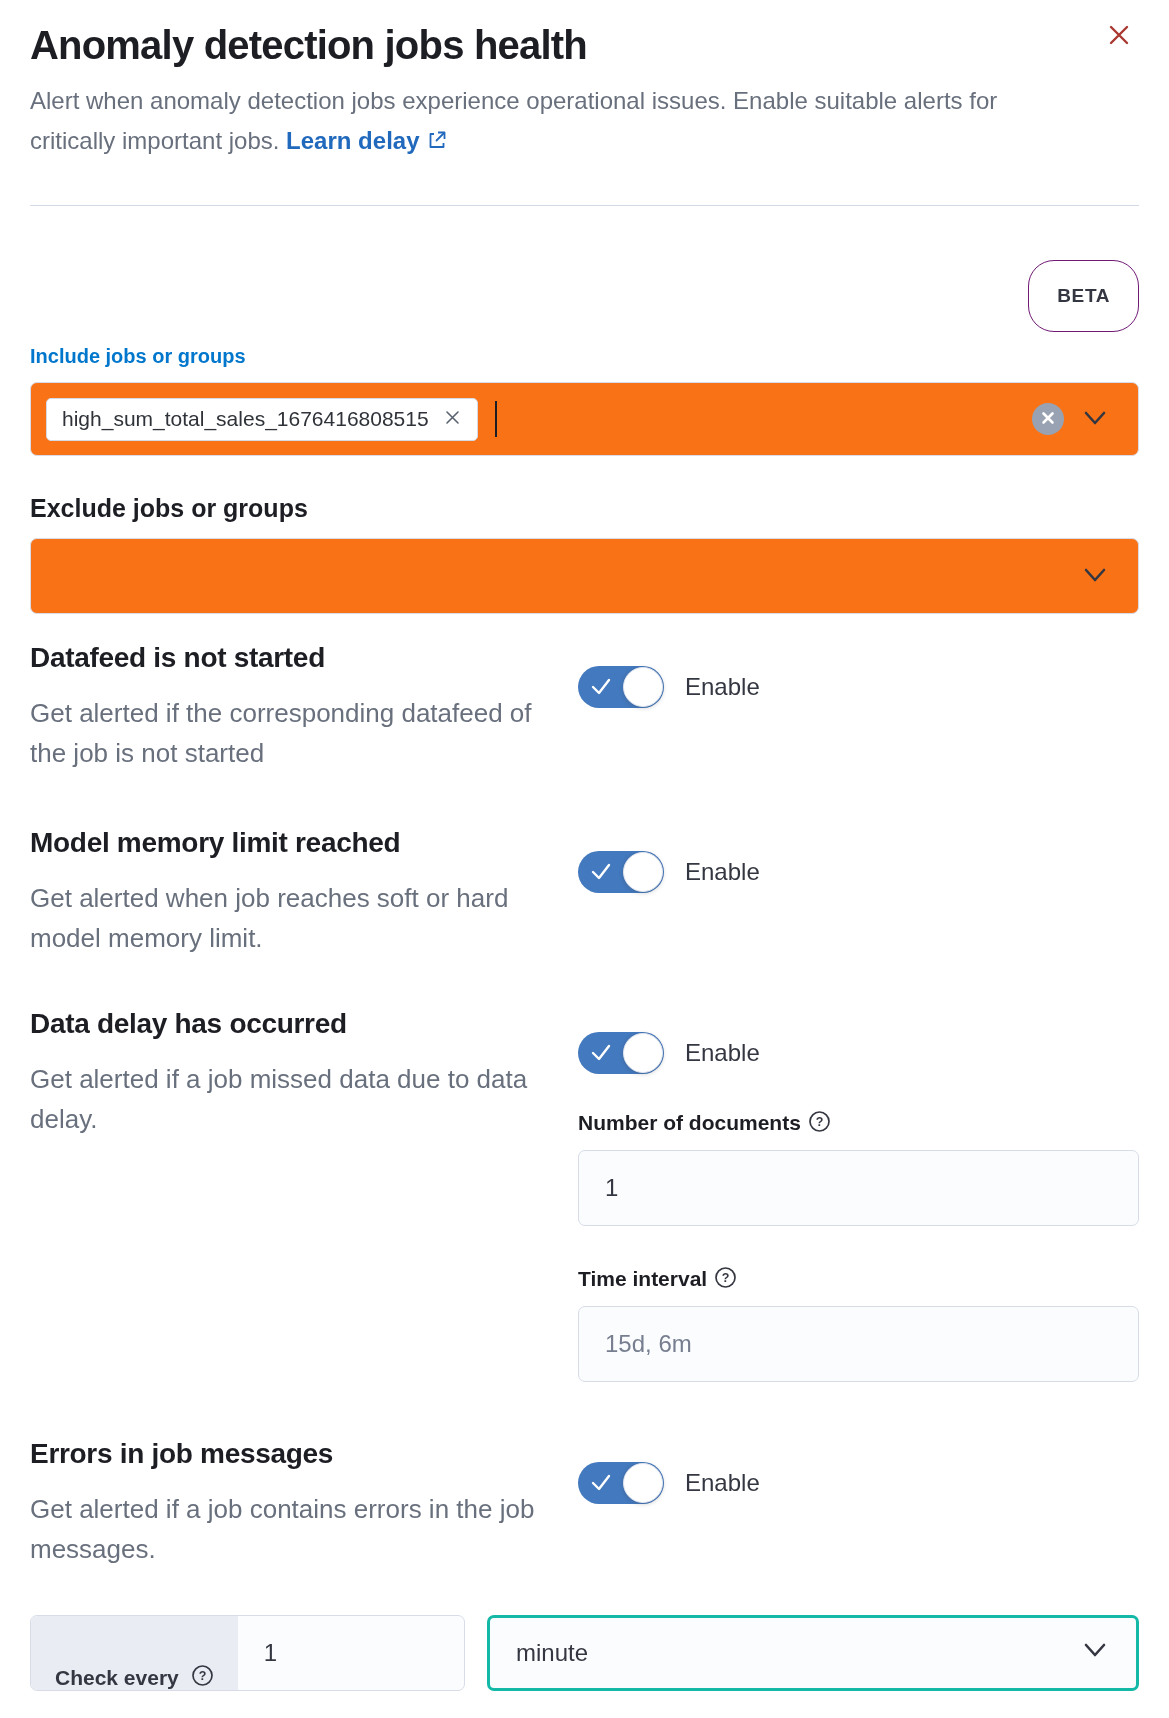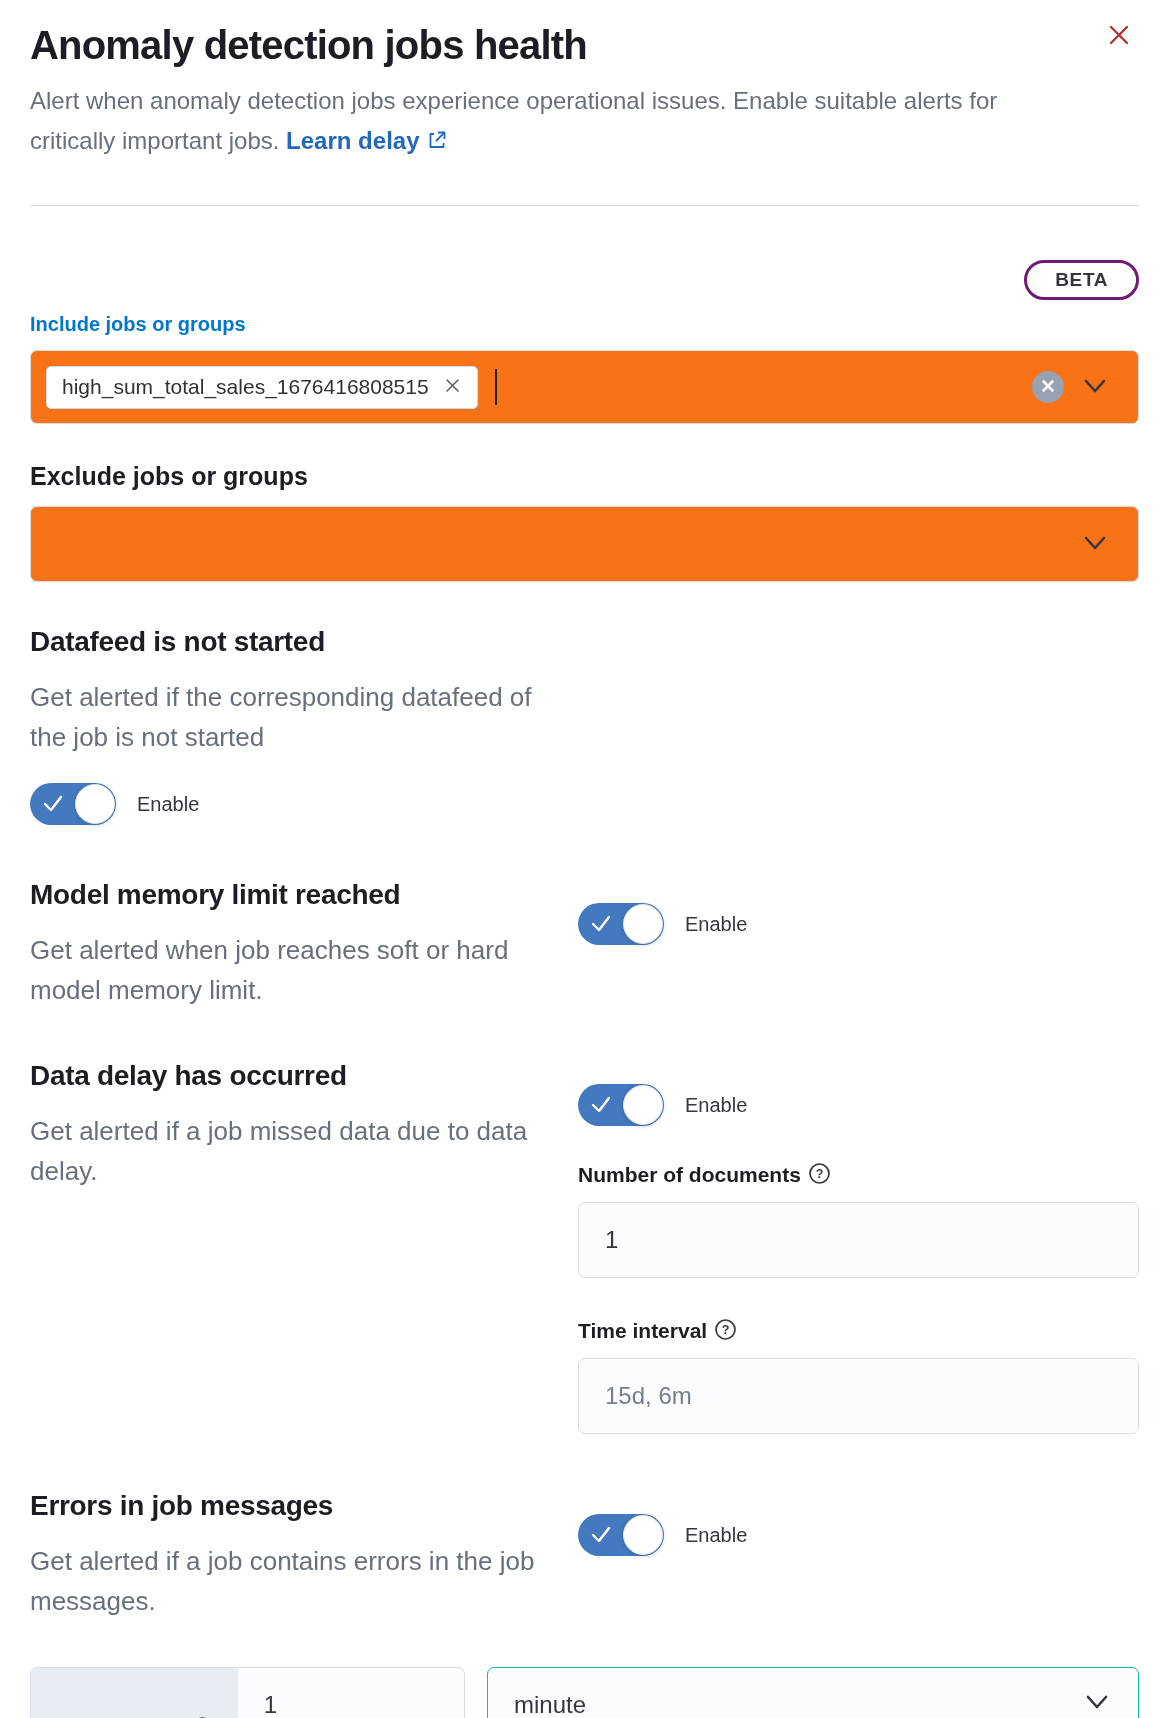--- a/index.html
+++ b/index.html
@@ -50,23 +50,23 @@
   .ext-icon { vertical-align: -2px; margin-left: 6px; }
   .divider {
     border: none;
     border-top: 1px solid #d3dae6;
     margin-top: 42px;
   }
 
   
   .beta-row { display: flex; justify-content: flex-end; margin-top: 54px; }
   .beta-badge {
-    border: 3px solid #701a75;
+    border: 1px solid #701a75;
     border-radius: 26px;
-    padding: 6px 28px;
+    padding: 24px 28px;
     font-size: 19px;
     font-weight: 700;
     letter-spacing: 0.6px;
     color: #343741;
     background: #fff;
   }
 
   
   .field-label-blue {
     margin-top: 13px;
@@ -114,21 +114,21 @@
   .combo-right { margin-left: auto; display: flex; align-items: center; gap: 16px; }
   .clear-btn {
     width: 32px; height: 32px; border-radius: 50%;
     background: #98a2b3; border: none; cursor: pointer;
     display: inline-flex; align-items: center; justify-content: center;
   }
   .chev-btn { background: none; border: none; cursor: pointer; display: inline-flex; padding: 0; }
 
   
   .section { display: flex; align-items: flex-start; }
-  .s1 { margin-top: 42px; flex-direction: column; }
+  .s1 { margin-top: 26px; }
   .s2 { margin-top: 52px; }
   .s3 { margin-top: 48px; }
   .s4 { margin-top: 54px; }
   .section-left { width: 548px; flex: none; }
   .section-title {
     font-size: 28px;
     font-weight: 700;
     color: #1d1e24;
     letter-spacing: -0.3px;
     line-height: 36px;
@@ -151,21 +151,21 @@
   }
   .switch .check { position: absolute; left: 11px; top: 10px; }
   .switch .knob {
     position: absolute; top: 1px; right: 1px;
     width: 40px; height: 40px;
     background: #ffffff;
     border: 1px solid #e0e4ee;
     border-radius: 50%;
     box-shadow: 0 1px 4px rgba(52,55,65,0.25);
   }
-  .enable-label { font-size: 20px; color: #343741; }
+  .enable-label { font-size: 24px; color: #343741; }
 
   .input-label-row {
     margin-top: 36px;
     display: flex; align-items: center; gap: 7px;
     font-size: 21px; font-weight: 700; color: #1d1e24;
   }
   .help-btn { background: none; border: none; cursor: pointer; display: inline-flex; padding: 0; }
   .text-input {
     margin-top: 14px;
     width: 100%;
@@ -204,21 +204,21 @@
     width: 100%;
     font-size: 24px; color: #343741;
     padding: 0 26px;
     font-family: "Liberation Sans", "DejaVu Sans", sans-serif;
     outline: none;
   }
   .unit-select {
     flex: 1;
     height: 76px;
     background: #fbfcfd;
-    border: 1px solid #14b8a6;
+    border: 3px solid #14b8a6;
     border-radius: 7px;
     display: flex; align-items: center; justify-content: space-between;
     padding: 0 26px;
     font-size: 24px; color: #343741;
     cursor: pointer;
   }
 </style>
 </head>
 <body>
 

